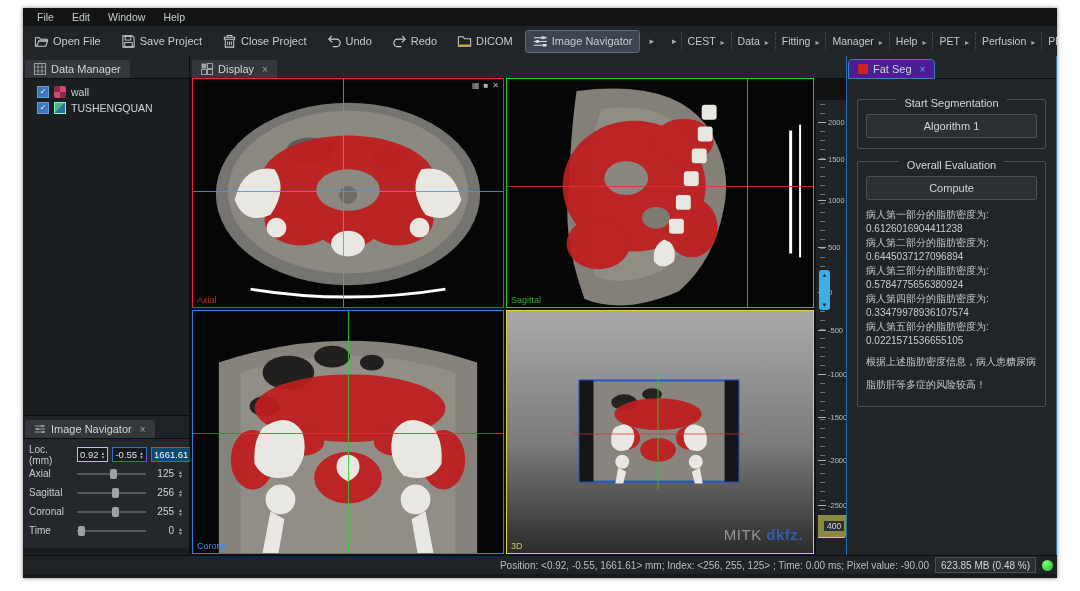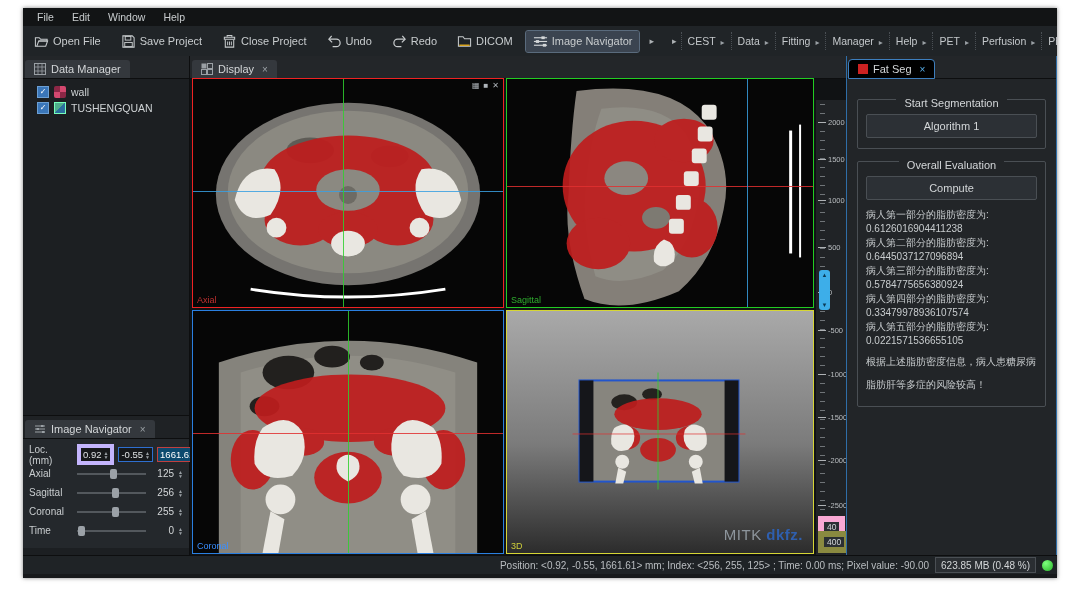--- a/index.html
+++ b/index.html
@@ -24,42 +24,42 @@
   
   .content{position:absolute;top:48px;left:0;right:0;bottom:22px;display:flex;}
   .leftcol{width:166px;position:relative;background:#1c1f22;border-right:1px solid #0d0e0f;}
   .centercol{width:656px;position:relative;background:#101214;}
   .rightcol{flex:1;position:relative;background:#222528;border:1px solid #2f6ea8;border-top:none;}
 
   
   .tabbar{height:22px;background:#232629;display:flex;align-items:flex-end;padding-left:2px;border-bottom:1px solid #0d0e0f;}
   .tab{display:flex;align-items:center;gap:5px;background:#34383d;color:#d3d6d8;font-size:11px;padding:3px 9px;border-radius:3px 3px 0 0;}
   .tab .x{color:#9aa0a5;font-size:10px;margin-left:3px;}
-  .tab.fatseg{background:#000000;outline:1px solid #3d7ebd;align-items:center;}
+  .tab.fatseg{background:#4c1d95;outline:1px solid #3d7ebd;align-items:center;}
   .tab.fatseg .x{color:#58aee8;}
   .tabicon{width:12px;height:12px;display:inline-block;}
   .fticon{width:10px;height:10px;background:#cc2222;display:inline-block;}
 
   
   .tree{padding:5px 4px;}
   .trow{display:flex;align-items:center;gap:5px;height:16px;color:#cfd3d5;font-size:10.5px;padding-left:10px;}
   .cbox{width:10px;height:10px;background:#3a76b9;border:1px solid #6b9fd4;display:inline-flex;align-items:center;justify-content:center;color:#fff;font-size:8px;line-height:8px;}
   .nicon{width:12px;height:12px;display:inline-block;}
   .nicon.wall{background:repeating-conic-gradient(#d4486f 0 25%,#8c2746 0 50%);border-radius:2px;}
   .nicon.img{background:linear-gradient(135deg,#4fae8a 0 50%,#2b6f9e 50% 100%);border:1px solid #7fb;box-sizing:border-box;}
 
   
   .imagenav{position:absolute;left:0;right:0;top:359px;background:#24282c;border-top:1px solid #0d0e0f;}
   .imagenav .tabbar{background:#1f2225;}
   .inav-body{padding:6px 6px 8px 6px;}
   .inrow{display:flex;align-items:center;height:19px;gap:4px;}
   .inlabel{width:44px;color:#c8ccce;font-size:10px;flex:none;}
   .spinbox{height:13px;display:flex;align-items:center;background:#17191b;font-size:9.5px;color:#dfe2e4;padding:0 2px;gap:2px;}
   .spinbox .arrows{display:flex;flex-direction:column;font-size:5px;line-height:4px;color:#9aa0a5;}
-  .sb-green{border:4px solid #c4b5fd;width:30px;}
+  .sb-green{border:1px solid #c4b5fd;width:30px;}
   .sb-blue{border:1px solid #2e6fd0;width:30px;}
   .sb-red{border:1px solid #c04040;background:#0c4a6e;width:40px;color:#fff;}
   .track{flex:1;position:relative;height:12px;}
   .track::before{content:"";position:absolute;left:0;right:0;top:5px;height:2px;background:#53585d;}
   .knob{position:absolute;top:1px;width:7px;height:10px;background:#9ba1a7;border-radius:2px;}
   .inval{width:24px;text-align:right;color:#d3d6d8;font-size:10px;flex:none;}
   .inspin{display:flex;flex-direction:column;font-size:5px;line-height:4px;color:#9aa0a5;flex:none;}
 
   
   .vparea{position:absolute;left:2px;right:0;top:22px;bottom:0;}
@@ -84,21 +84,21 @@
   .ruler{position:absolute;left:624px;top:22px;bottom:0;width:30px;background:#202326;}
   .ruler .minor{position:absolute;left:4px;top:4px;bottom:34px;width:5px;
     background:repeating-linear-gradient(to bottom,#6f7478 0 1px,transparent 1px 9px);}
   .tick{position:absolute;left:2px;display:flex;align-items:center;gap:2px;color:#b9bdc0;font-size:7.5px;}
   .tick::before{content:"";width:8px;height:1px;background:#aeb2b5;display:inline-block;}
   .lwhandle{position:absolute;left:3px;top:170px;width:11px;height:40px;background:#3daee9;border-radius:3px;
     display:flex;flex-direction:column;align-items:center;justify-content:space-between;padding:2px 0;box-sizing:border-box;
     color:#0c3a55;font-size:6px;line-height:6px;}
   .lwbox{position:absolute;left:2px;color:#d3d6d8;font-size:8.5px;background:#2b2f33;border:6px solid #f9a8d4;padding:0 3px;}
   .lw-level{bottom:18px;}
-  .lw-window{bottom:3px;border-color:#8a8a40;margin-top:8px;}
+  .lw-window{bottom:19px;border-color:#8a8a40;margin-top:8px;}
 
   
   .fatseg-body{padding:8px 10px;}
   .groupbox{border:1px solid #4a4f54;border-radius:2px;position:relative;margin-top:12px;padding:14px 8px 10px 8px;}
   .gb-title{position:absolute;top:-7px;left:0;right:0;text-align:center;}
   .gb-title span{background:#222528;padding:0 8px;color:#d3d6d8;font-size:11px;margin-top:12px;}
   .btn-wide{display:block;width:100%;box-sizing:border-box;background:#2c3035;border:1px solid #4a4f54;color:#d3d6d8;
     font-size:11px;text-align:center;padding:5px 0;border-radius:2px;font-family:inherit;}
   .results{margin-top:8px;}
   .rline{color:#c8ccce;font-size:10px;line-height:14px;}

